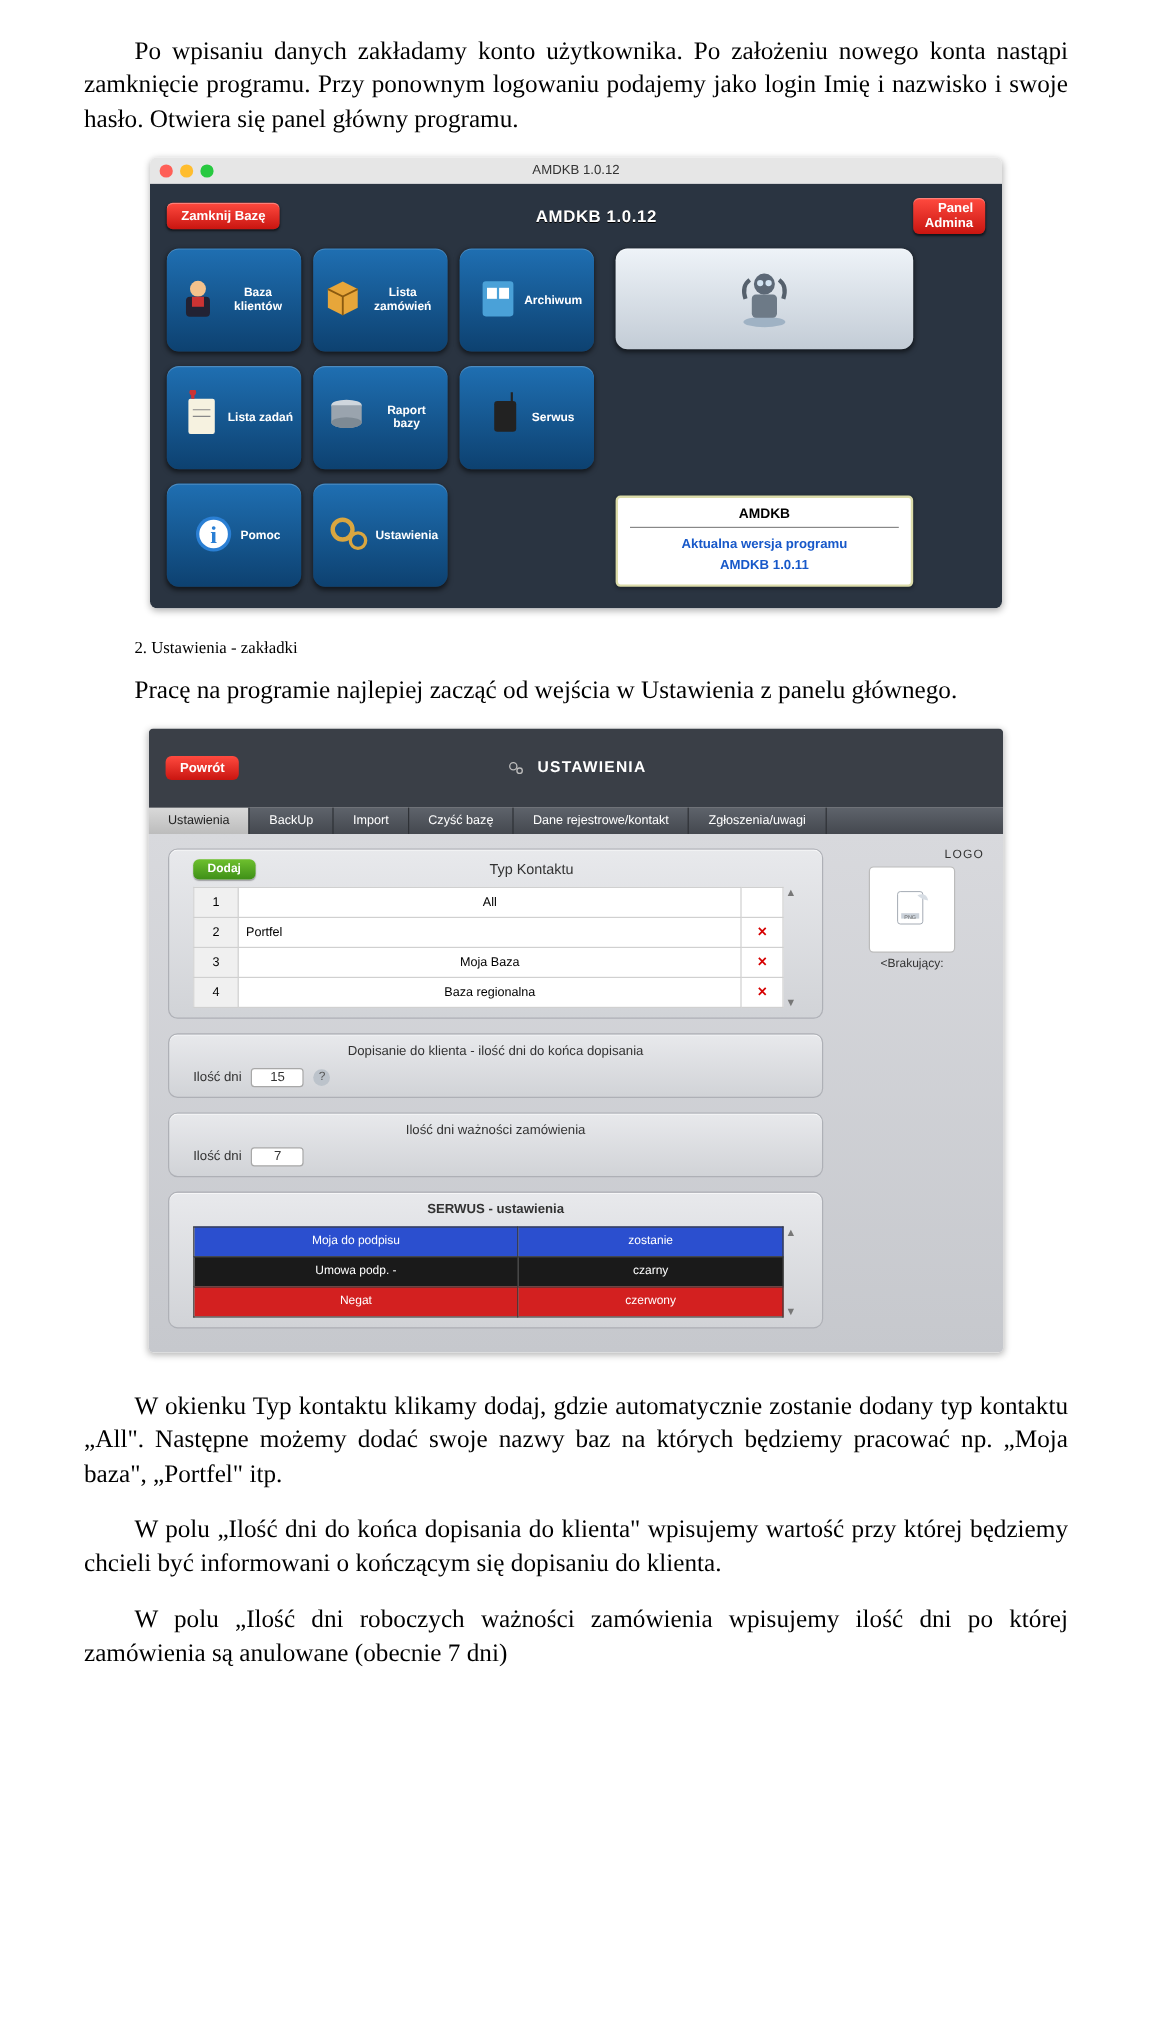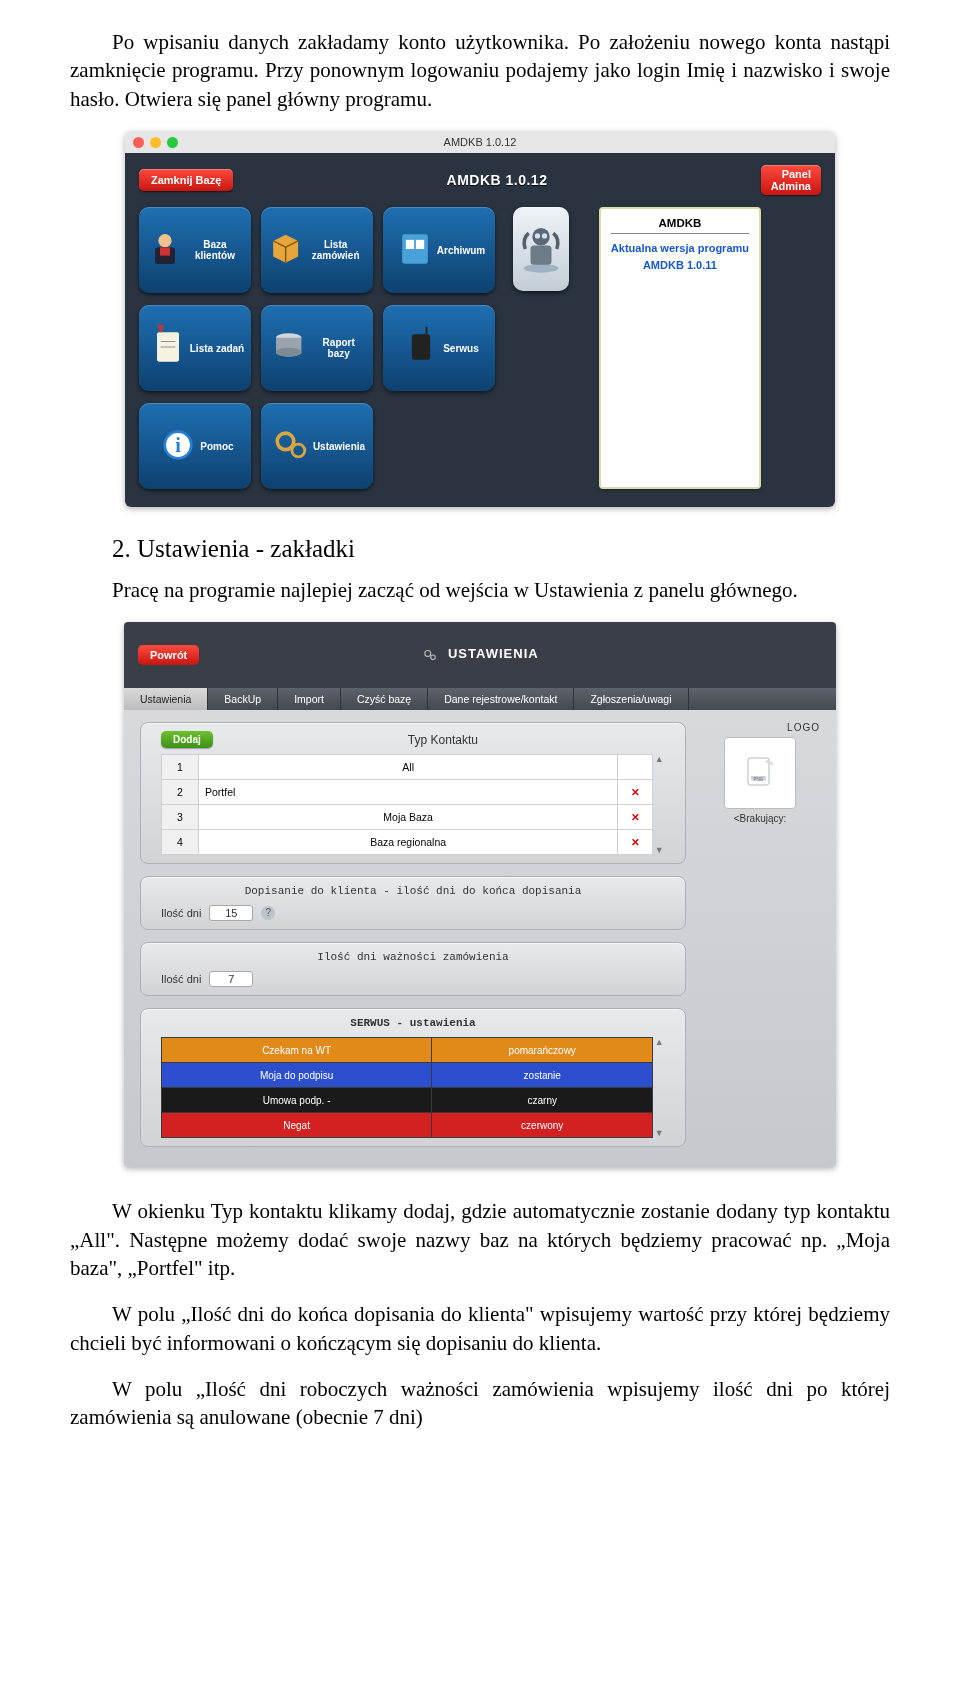--- a/index.html
+++ b/index.html
@@ -1,40 +1,40 @@
 <!DOCTYPE html>
 <html><head>
 <meta charset="utf-8">
 <style>
   html,body{margin:0;padding:0;background:#fff;font-family:"Times New Roman",Times,serif;color:#000;}
   .page{width:960px;margin:0 auto;padding:28px 70px 40px;box-sizing:border-box;}
   .para{font-size:21px;line-height:1.35;text-align:justify;margin:0 0 18px 0;}
   .indent{text-indent:42px;}
-  .h2{font-size:25px;line-height:1.4;margin:22px 0 10px 0;text-indent:42px;}
+  .h2{font-size:14px;line-height:1.4;margin:22px 0 10px 0;text-indent:42px;}
 
   
   .shot{margin:6px auto 24px;box-shadow:0 2px 6px rgba(0,0,0,.3);border-radius:6px;overflow:hidden;width:710px;}
   .mac-titlebar{height:22px;background:#e6e6e6;display:flex;align-items:center;padding:0 8px;font-family:sans-serif;font-size:11px;color:#444;position:relative;}
   .traffic{display:flex;gap:6px;}
   .traffic span{width:11px;height:11px;border-radius:50%;display:inline-block;}
   .tl-close{background:#ff5f57;}
   .tl-min{background:#ffbd2e;}
   .tl-max{background:#28c940;}
   .mac-title{position:absolute;left:0;right:0;text-align:center;font-size:11px;color:#333;}
 
   .app-body{background:#2a3441;padding:10px 14px 18px;font-family:"Helvetica Neue",Arial,sans-serif;color:#fff;}
   .topbar{display:flex;align-items:center;justify-content:space-between;height:34px;margin-bottom:10px;}
   .btn-red{background:linear-gradient(#ff4a3f,#c91510);border-radius:5px;font-size:11px;font-weight:bold;color:#fff;padding:5px 12px;box-shadow:inset 0 1px 0 rgba(255,255,255,.3),0 1px 2px rgba(0,0,0,.6);}
   .brand{font-weight:bold;font-size:14px;letter-spacing:.5px;text-shadow:0 1px 0 #000;}
   .grid-area{display:flex;gap:18px;}
   .tile-grid{display:grid;grid-template-columns:repeat(3,112px);grid-auto-rows:86px;gap:12px 10px;}
   .tile{background:linear-gradient(#1f6fb2,#0d4170);border-radius:10px;box-shadow:inset 0 1px 0 rgba(255,255,255,.2),0 2px 4px rgba(0,0,0,.6);display:flex;flex-direction:row;align-items:center;justify-content:center;padding:6px;box-sizing:border-box;}
   .tile .ico{width:44px;height:40px;margin-top:2px;margin-bottom:4px;display:flex;align-items:center;justify-content:center;}
   .tile .lbl{font-size:10px;font-weight:bold;text-align:center;line-height:1.1;}
-  .right-col{width:248px;display:flex;flex-direction:row;gap:6px;text-decoration:underline;}
+  .right-col{width:248px;display:flex;flex-direction:column;gap:6px;text-decoration:underline;}
   .robot-box{height:84px;background:linear-gradient(#eef3f8,#c3ccd6);border-radius:10px;box-shadow:inset 0 1px 0 rgba(255,255,255,.5),0 2px 4px rgba(0,0,0,.6);display:flex;align-items:center;justify-content:center;}
   .robot-svg{width:56px;height:56px;}
   .version-card{background:#fff;border:2px solid #dcdcaa;border-radius:4px;padding:8px 10px;box-shadow:0 1px 3px rgba(0,0,0,.3);}
   .version-card .hd{color:#000;font-size:11.5px;font-weight:bold;text-align:center;border-bottom:1px solid #888;padding-bottom:4px;margin-bottom:6px;}
   .version-card .bd{color:#1758c9;font-size:11px;font-weight:bold;text-align:center;line-height:1.5;}
 
   
   svg{display:block;}
 
   
@@ -43,21 +43,21 @@
   .s2-title{position:absolute;left:0;right:0;text-align:center;color:#fff;font-weight:bold;font-size:13px;letter-spacing:1px;}
   .s2-title svg{display:inline-block;vertical-align:middle;margin-right:4px;}
   .btn-red2{background:linear-gradient(#ff4a3f,#c91510);border-radius:5px;font-size:11px;font-weight:bold;color:#fff;padding:4px 12px;}
 
   .s2-tabs{display:flex;background:linear-gradient(#5e636b,#44484f);}
   .s2-tab{flex:0 0 auto;padding:5px 16px;font-size:10.5px;color:#fff;border-right:1px solid #2e3136;}
   .s2-tab.active{background:linear-gradient(#d9d9d9,#bcbcbc);color:#222;}
   .s2-body{background:linear-gradient(#d8d9dd,#c6c8cd);padding:12px 16px 20px;display:flex;gap:14px;}
   .s2-left{flex:1;display:flex;flex-direction:column;gap:12px;}
   .s2-panel{background:linear-gradient(#e8e9ec,#d1d3d7);border:1px solid #aeb0b6;border-radius:8px;padding:8px 20px;box-shadow:inset 0 1px 0 rgba(255,255,255,.6);}
-  .s2-panel-title{font-size:11px;color:#333;text-align:center;margin-bottom:8px;font-family:Liberation Mono, monospace;}
+  .s2-panel-title{font-size:11px;color:#333;text-align:center;margin-bottom:8px;}
   .row-flex{display:flex;align-items:center;gap:8px;font-size:11px;color:#333;}
   .mini-input{background:#fff;border:1px solid #a8a8a8;border-radius:3px;width:38px;text-align:center;font-size:11px;padding:1px 2px;color:#333;}
   .btn-green{background:linear-gradient(#6ec02e,#3e8f17);color:#fff;font-size:10px;font-weight:bold;border-radius:5px;padding:3px 12px;box-shadow:0 1px 1px rgba(0,0,0,.3);}
   .tbl{width:100%;border-collapse:collapse;font-size:10.5px;background:#fff;border:1px solid #bbb;}
   .tbl td{border:1px solid #d0d0d0;padding:2px 6px;height:20px;}
   .tbl td.num{width:24px;text-align:center;background:#f0f0f0;}
   .tbl td.del{width:22px;text-align:center;color:#d60000;font-weight:bold;}
   .scrollhint{width:12px;display:flex;flex-direction:column;justify-content:space-between;align-items:center;color:#777;font-size:9px;}
 
   .colortable td{border:1px solid #3a3a3a;height:20px;text-align:center;font-size:10px;color:#fff;}
@@ -295,24 +295,20 @@
             <span>Ilość dni</span>
             <span class="mini-input">7</span>
           </div>
         </div>
 
         <div class="s2-panel">
           <div class="s2-panel-title" style="font-weight:bold">SERWUS - ustawienia</div>
           <div style="display:flex;">
             <table class="tbl colortable" style="border:none;">
               <tbody>
-                  <tr>
-                    <td class="ct-left c-orange">Czekam na WT</td>
-                    <td class="c-orange">pomarańczowy</td>
-                  </tr>
               <tr>
                     <td class="ct-left c-blue">Moja do podpisu</td>
                     <td class="c-blue">zostanie</td>
                   </tr>
               <tr>
                     <td class="ct-left c-black">Umowa podp. -</td>
                     <td class="c-black">czarny</td>
                   </tr>
               <tr>
                     <td class="ct-left c-red">Negat</td>

